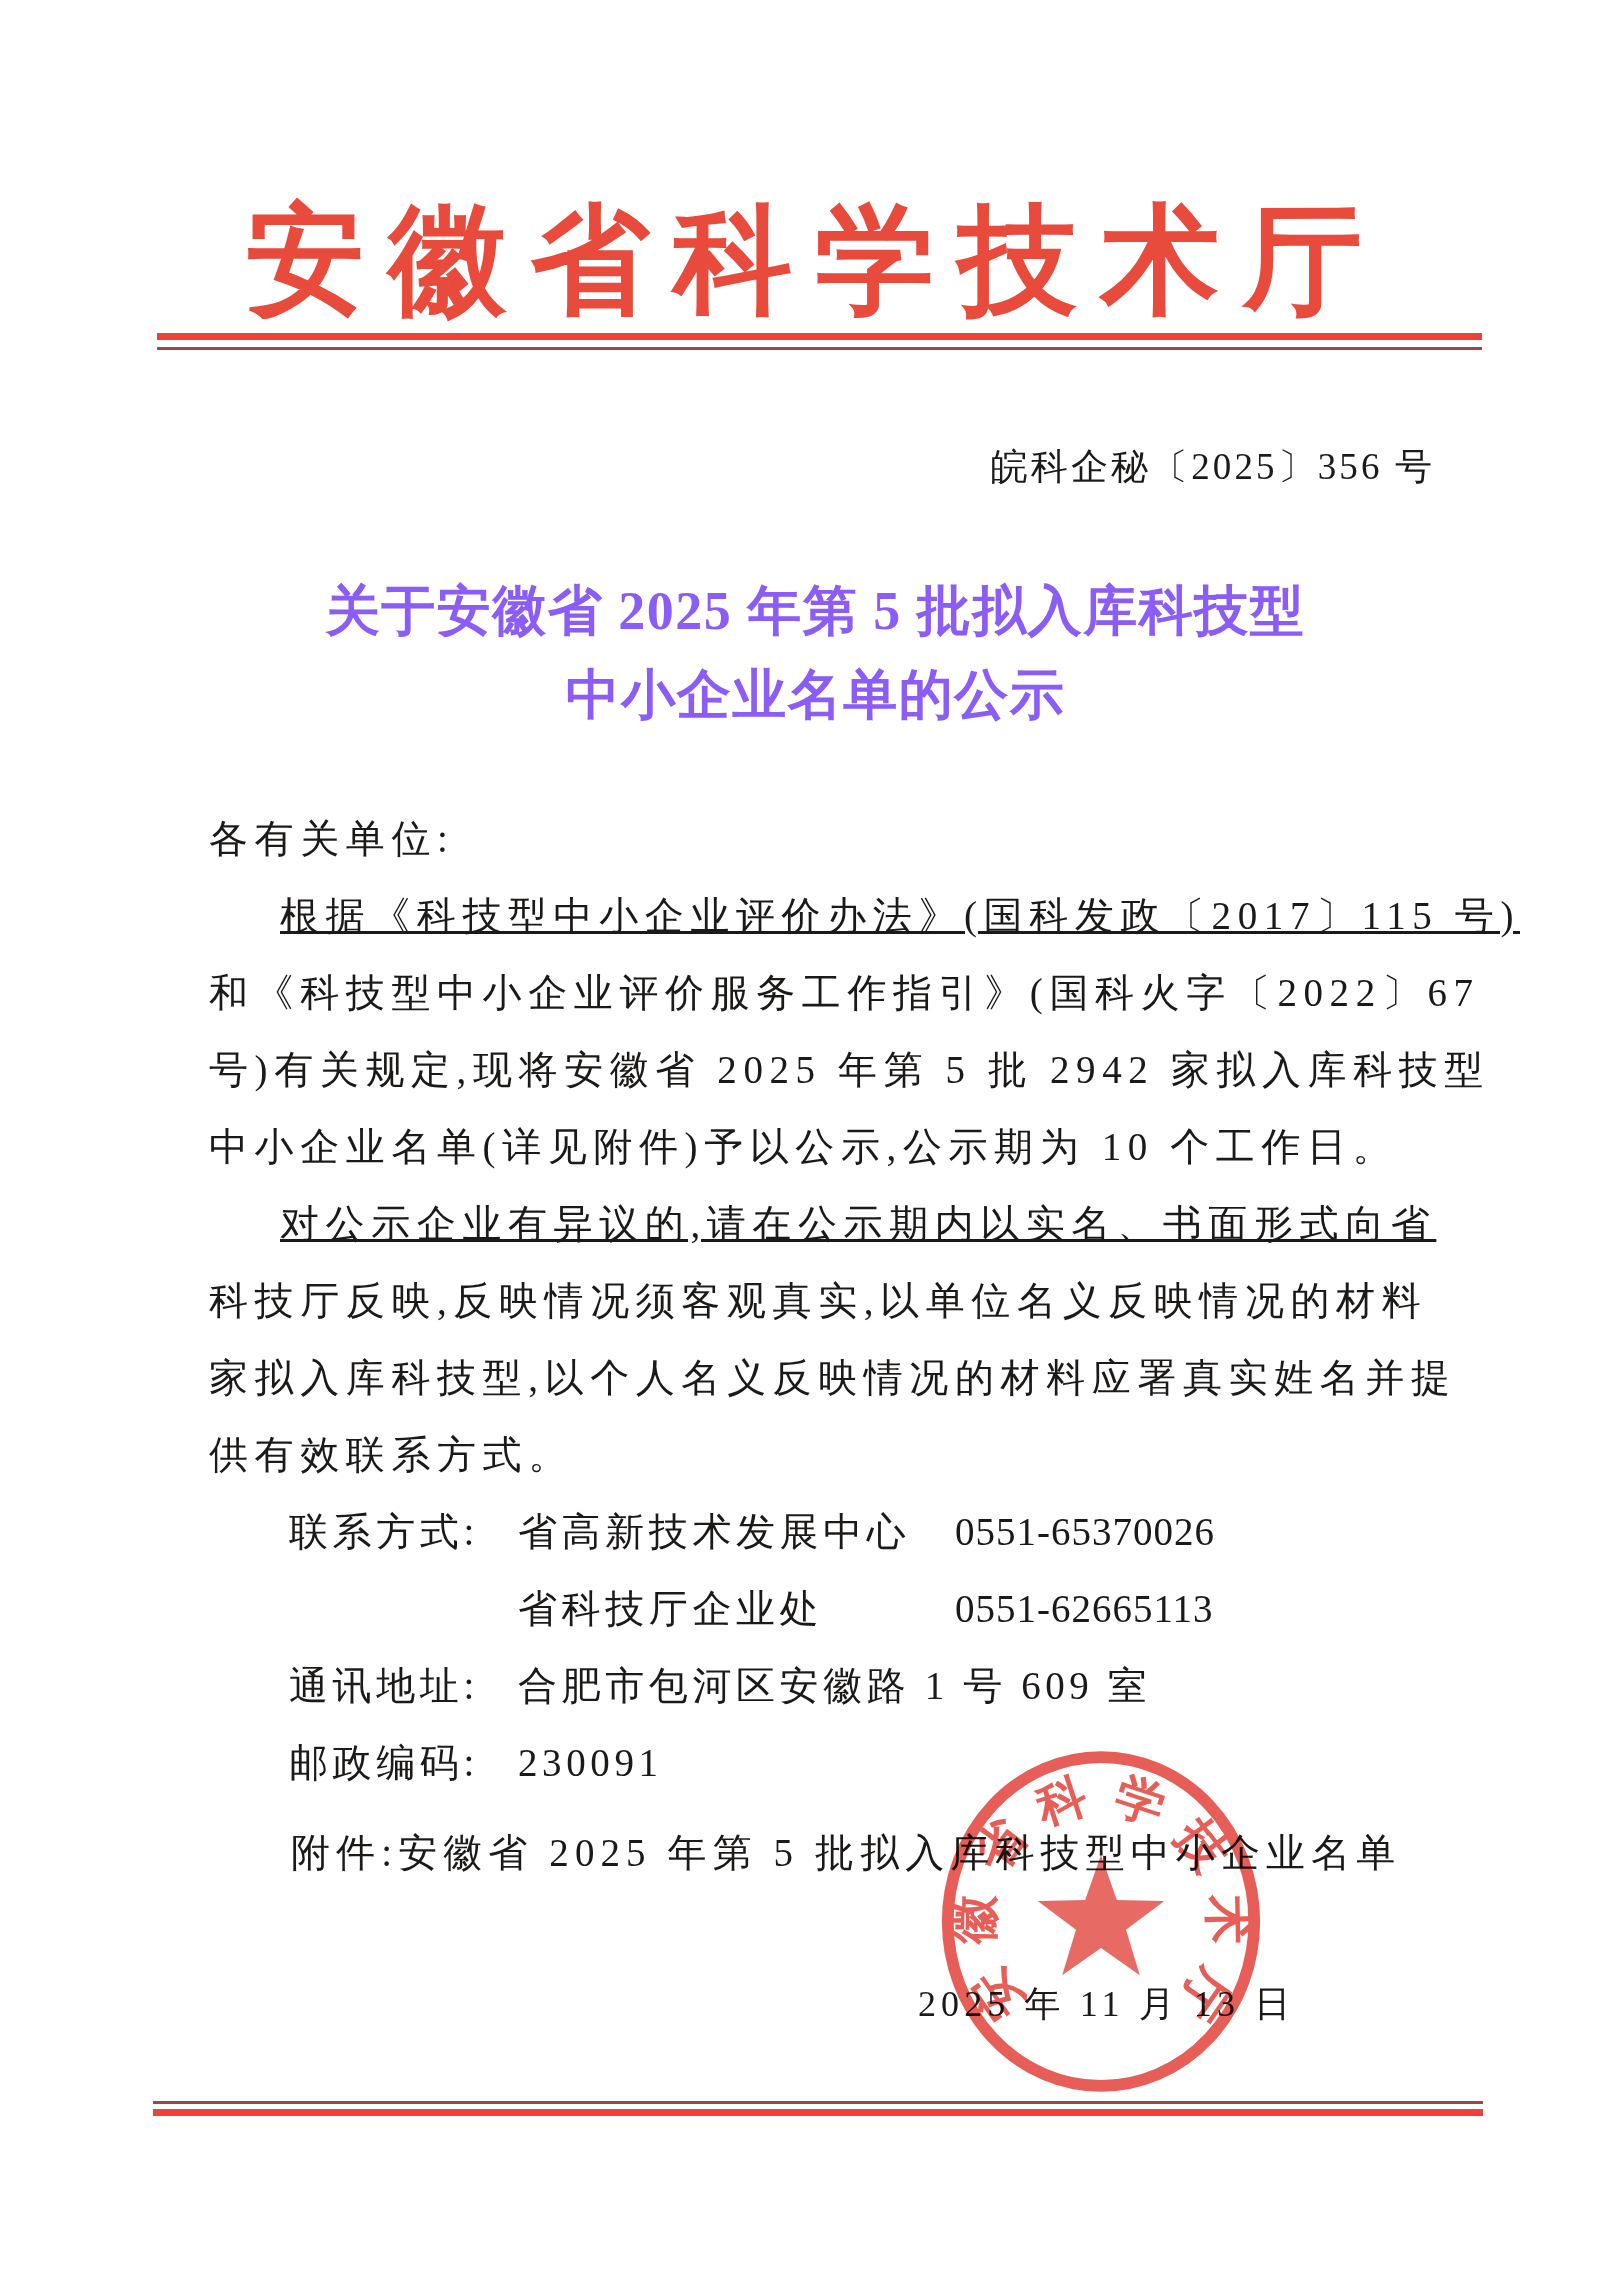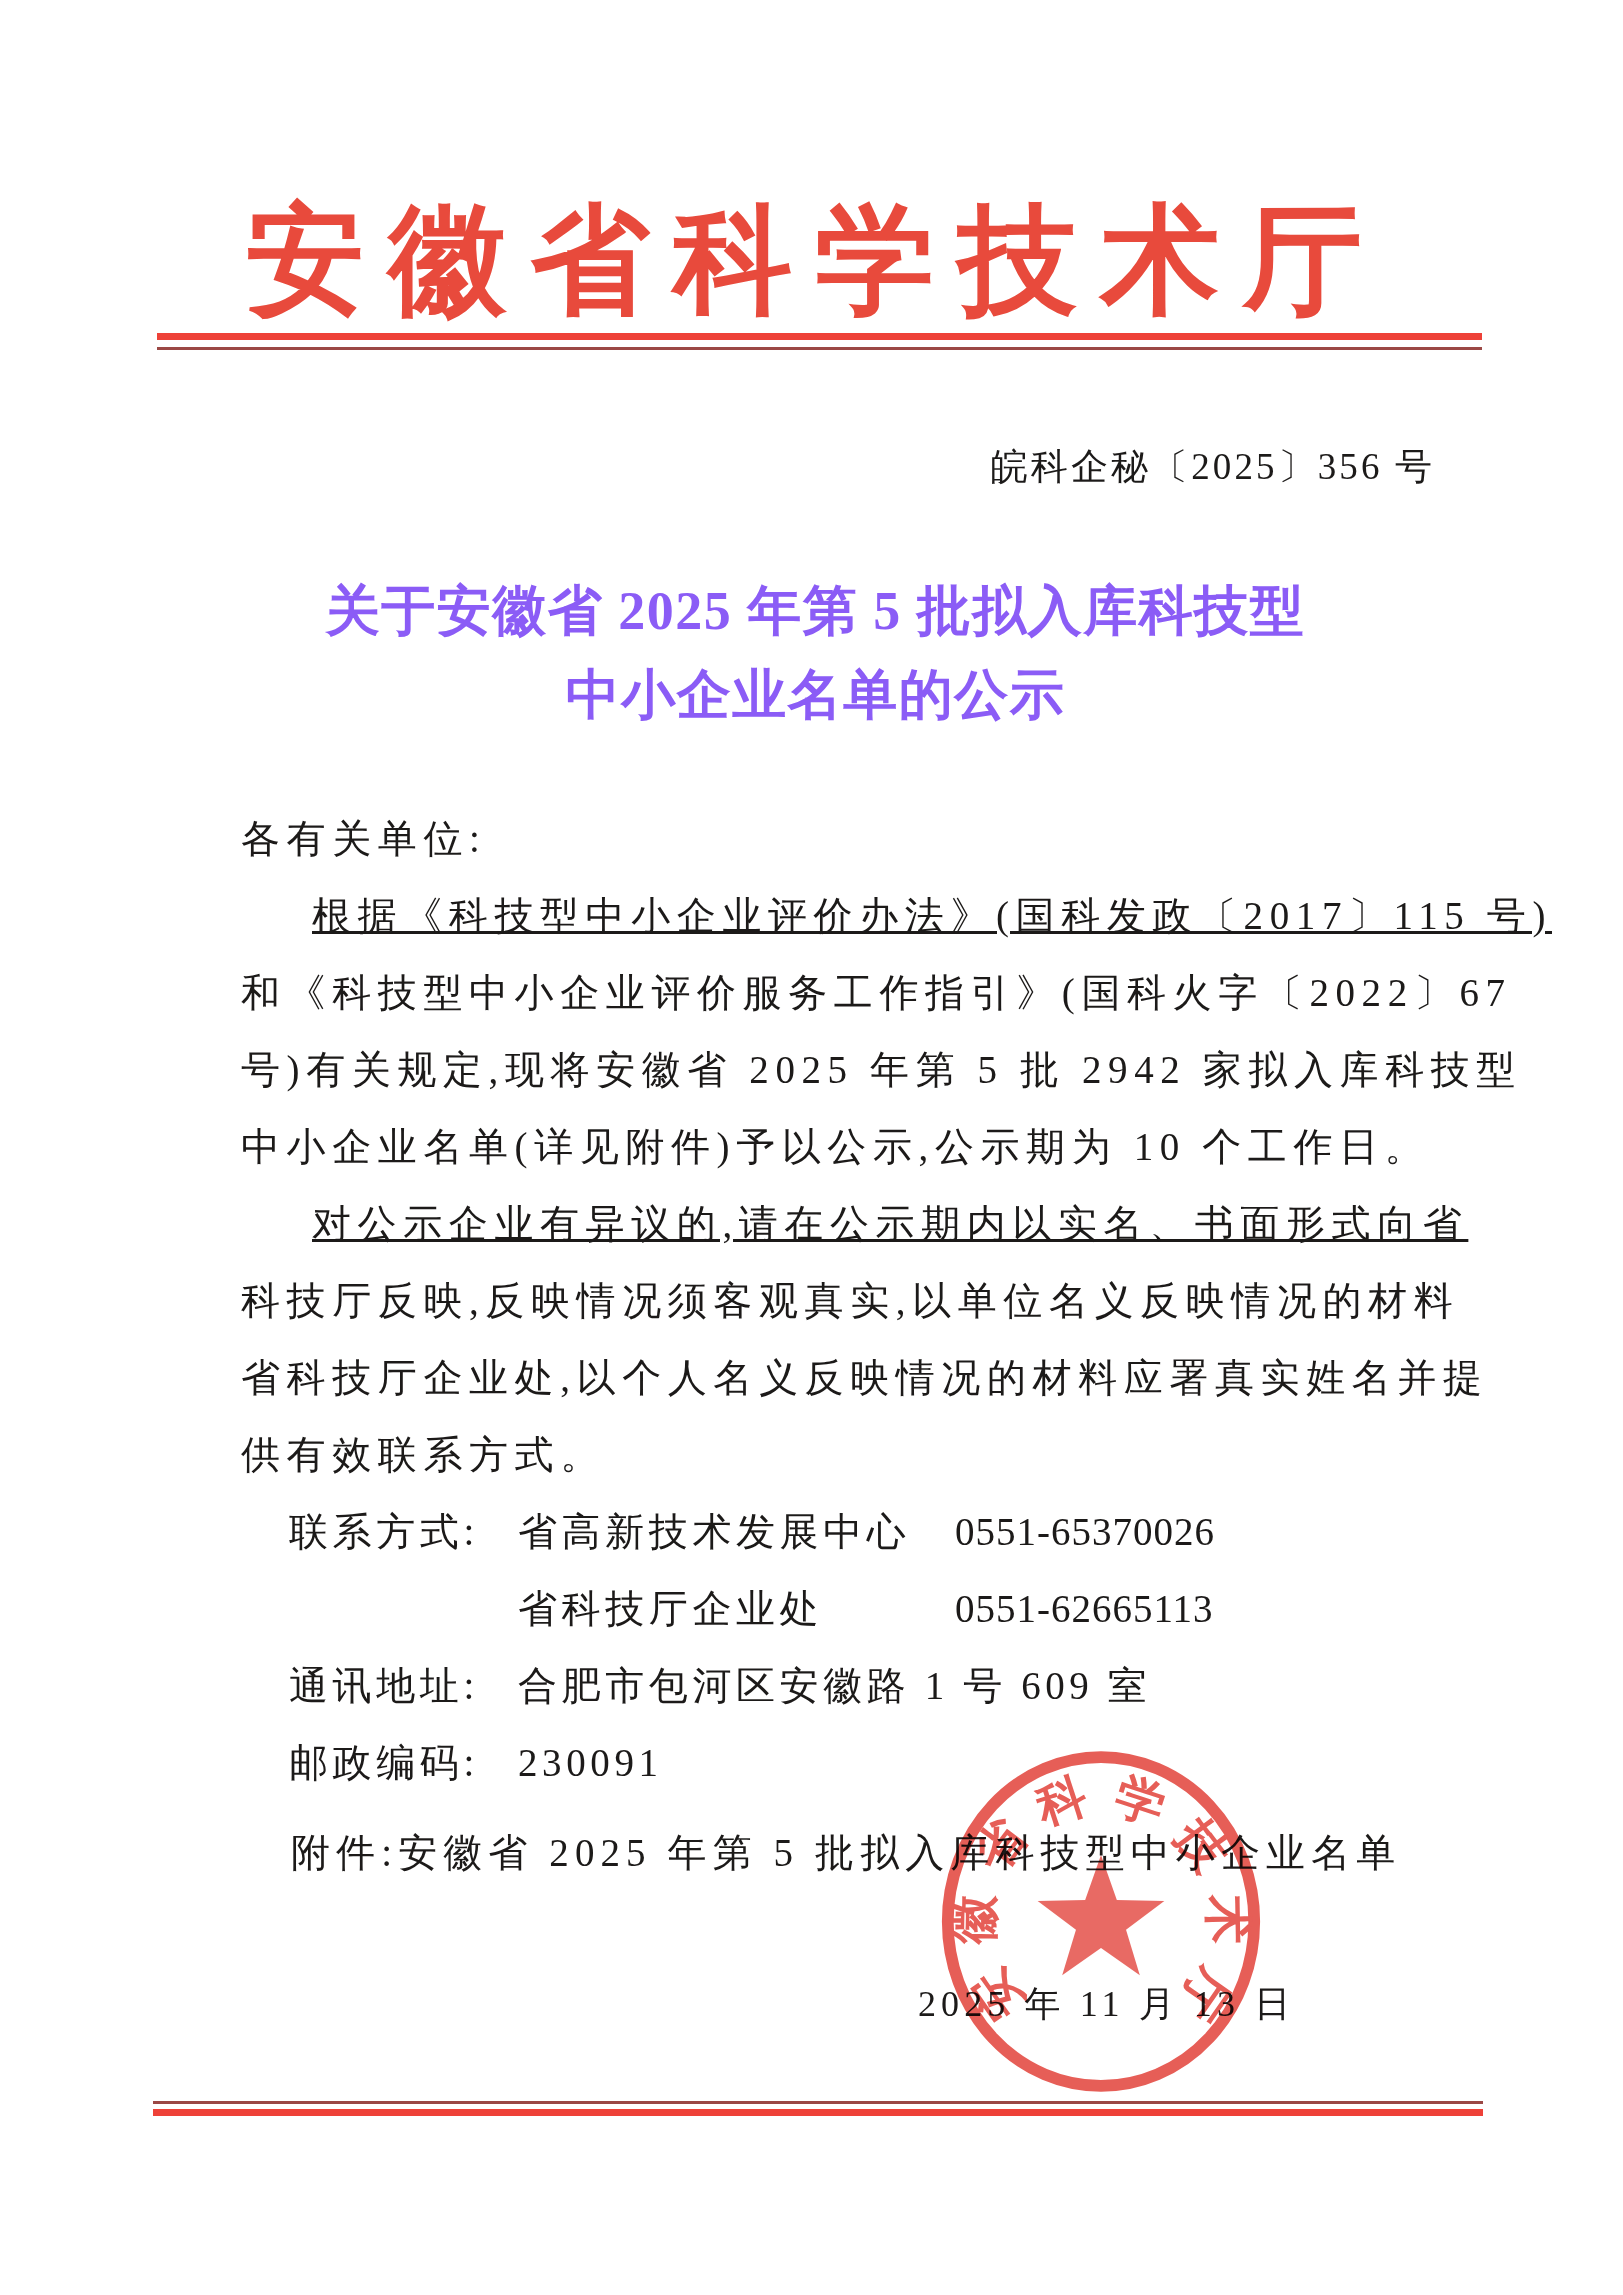--- a/index.html
+++ b/index.html
@@ -45,21 +45,20 @@
   }
   
   .body-block{
     position:absolute;top:800px;left:209px;width:1264px;
     font-size:39px;
   }
   .line{
     height:77px;line-height:77px;
     letter-spacing:6.6px;
     white-space:nowrap;
-    margin-left:32px;
   }
   .indent{padding-left:71px;text-decoration:underline;}
   
   .contact-row{position:relative;height:77px;line-height:77px;letter-spacing:4.6px;}
   .c-label{position:absolute;left:80px;white-space:nowrap;text-align:right;}
   .c-value{position:absolute;left:309px;white-space:nowrap;}
   .c-phone{position:absolute;left:746px;white-space:nowrap;letter-spacing:1px;}
   
   .attachment-line{
     position:absolute;top:1814px;left:291px;
@@ -102,21 +101,21 @@
   </div>
 
   <div class="body-block">
     <div class="line">各有关单位:</div>
     <div class="line indent">根据《科技型中小企业评价办法》(国科发政〔2017〕115 号)</div>
     <div class="line">和《科技型中小企业评价服务工作指引》(国科火字〔2022〕67</div>
     <div class="line">号)有关规定,现将安徽省 2025 年第 5 批 2942 家拟入库科技型</div>
     <div class="line">中小企业名单(详见附件)予以公示,公示期为 10 个工作日。</div>
     <div class="line indent">对公示企业有异议的,请在公示期内以实名、书面形式向省</div>
     <div class="line">科技厅反映,反映情况须客观真实,以单位名义反映情况的材料</div>
-    <div class="line">省科技厅企业处,以个人名义反映情况的材料应署真实姓名并提</div>
+    <div class="line">家拟入库科技型,以个人名义反映情况的材料应署真实姓名并提</div>
     <div class="line">供有效联系方式。</div>
 
     <div class="contact-row">
       <span class="c-label">联系方式:</span>
       <span class="c-value">省高新技术发展中心</span>
       <span class="c-phone">0551-65370026</span>
     </div>
     <div class="contact-row">
       <span class="c-value">省科技厅企业处</span>
       <span class="c-phone">0551-62665113</span>

